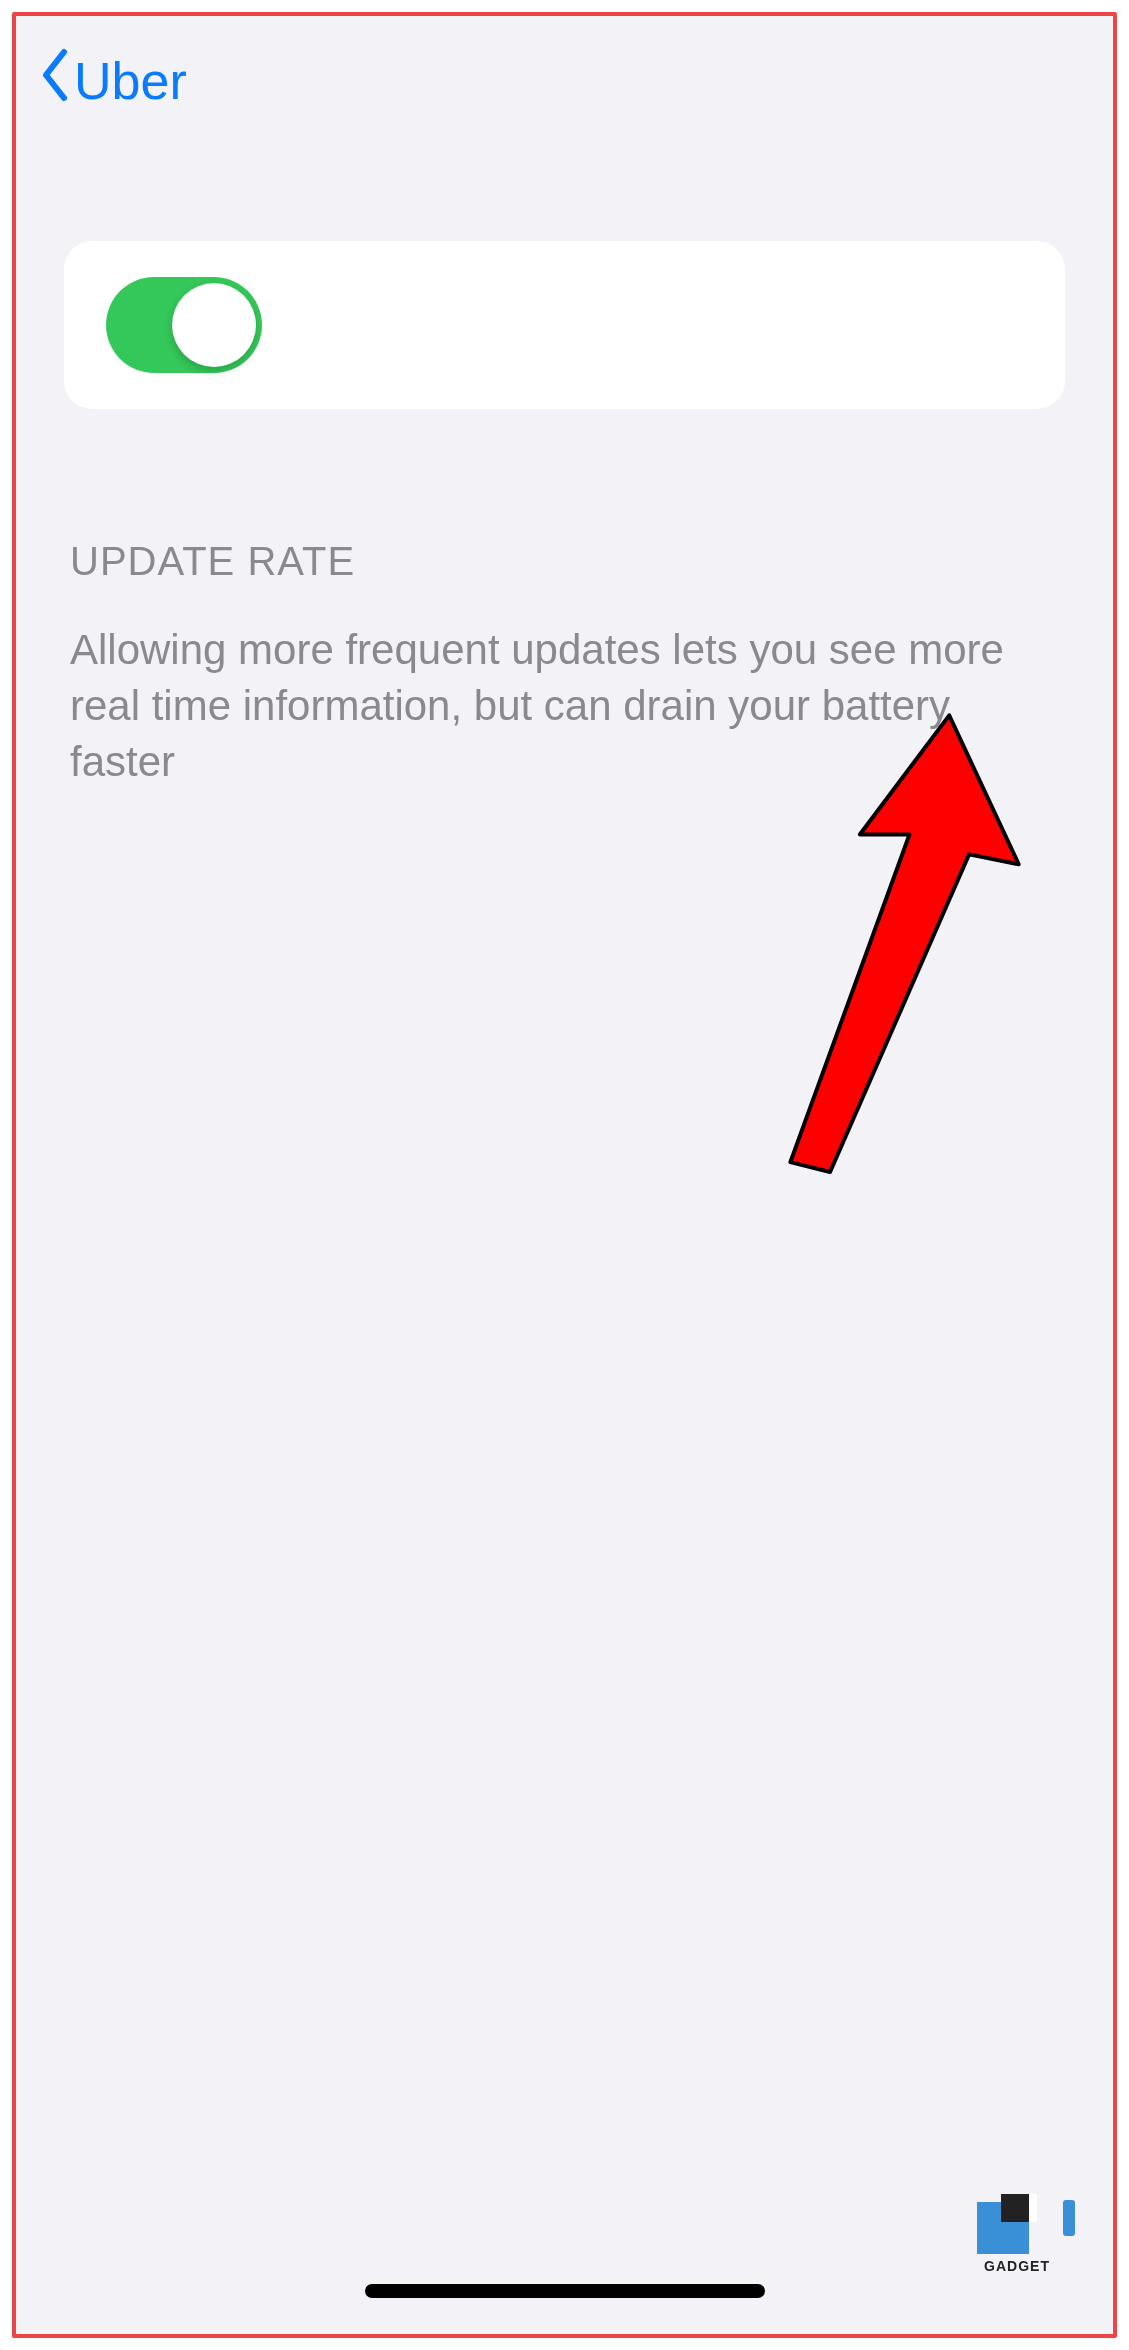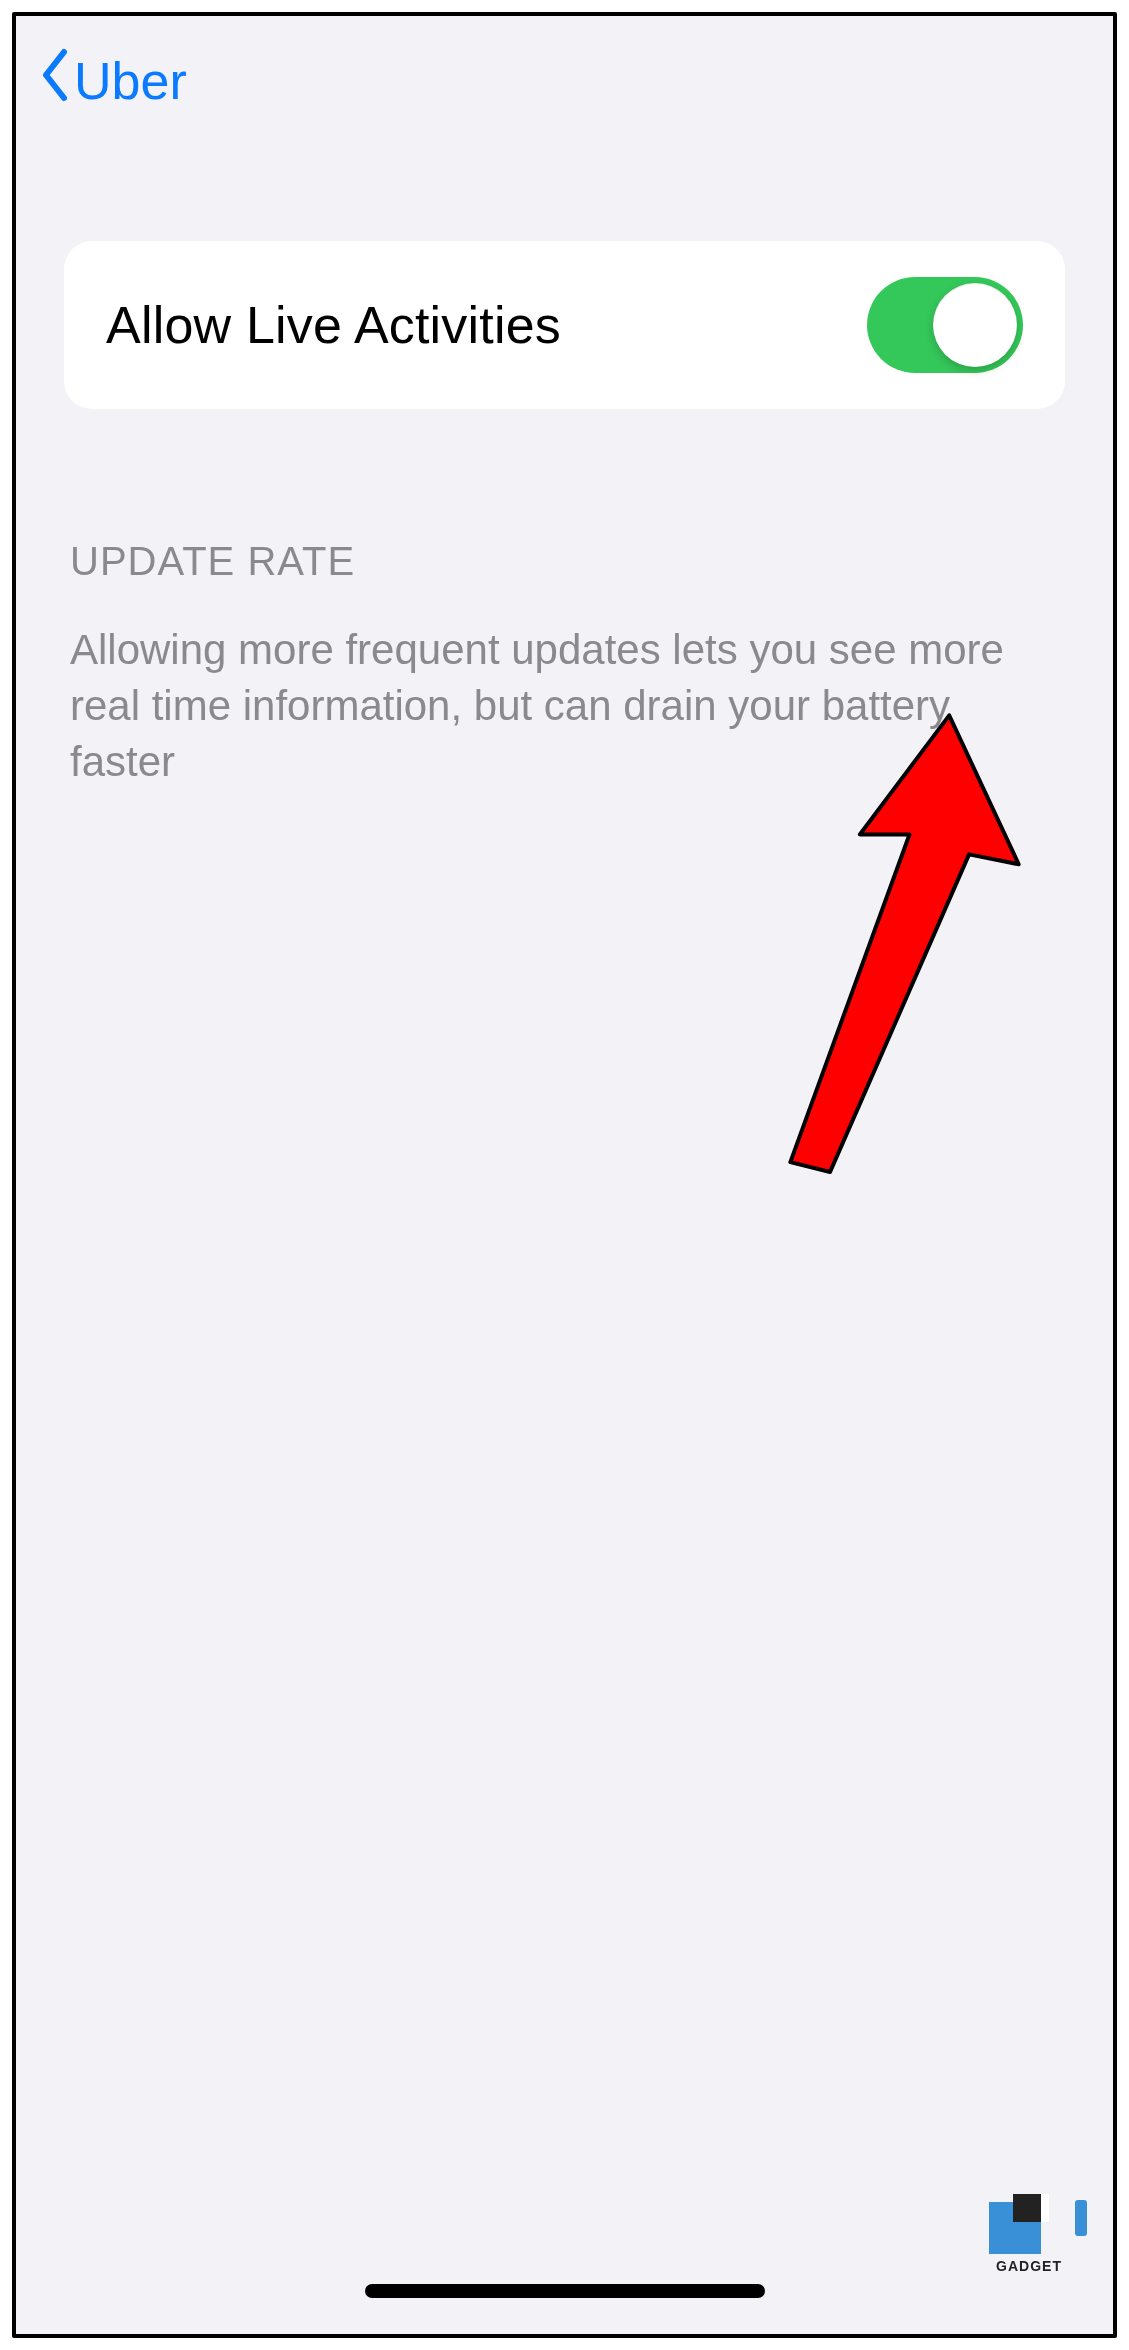--- a/index.html
+++ b/index.html
@@ -30,21 +30,21 @@
     position: relative;
     width: 1129px;
     height: 2350px;
     background: #fff;
     overflow: hidden;
   }
   .device-inner {
     position: absolute;
     inset: 12px;
     background: var(--bg);
-    border: 4px solid #000000;
+    border: 4px solid #ef4444;
     border-radius: 2px;
     overflow: hidden;
   }
 
   
   .navbar {
     position: relative;
     height: 130px;
     display: flex;
     align-items: center;
@@ -159,21 +159,21 @@
     pointer-events: none;
     left: 0;
     top: 0;
     width: 100%;
     height: 100%;
   }
 
   
   .watermark {
     position: absolute;
-    right: 44px;
+    right: 56px;
     bottom: 60px;
     display: flex;
     flex-direction: column;
     align-items: center;
     margin-left: 46px;
   }
   .watermark .logo {
     position: relative;
     width: 80px;
     height: 60px;
@@ -228,21 +228,20 @@
         <span>Uber</span>
       </div>
     </div>
 
     <div class="content">
 
       <div class="section-gap"></div>
 
       <div class="card">
         <div class="row">
-          <div class="label">Allow Live Activities</div>
           <div class="toggle on">
             <div class="knob"></div>
           </div>
         </div>
       </div>
 
       <div class="section-gap2"></div>
 
       <div class="section-header">UPDATE RATE</div>
 

